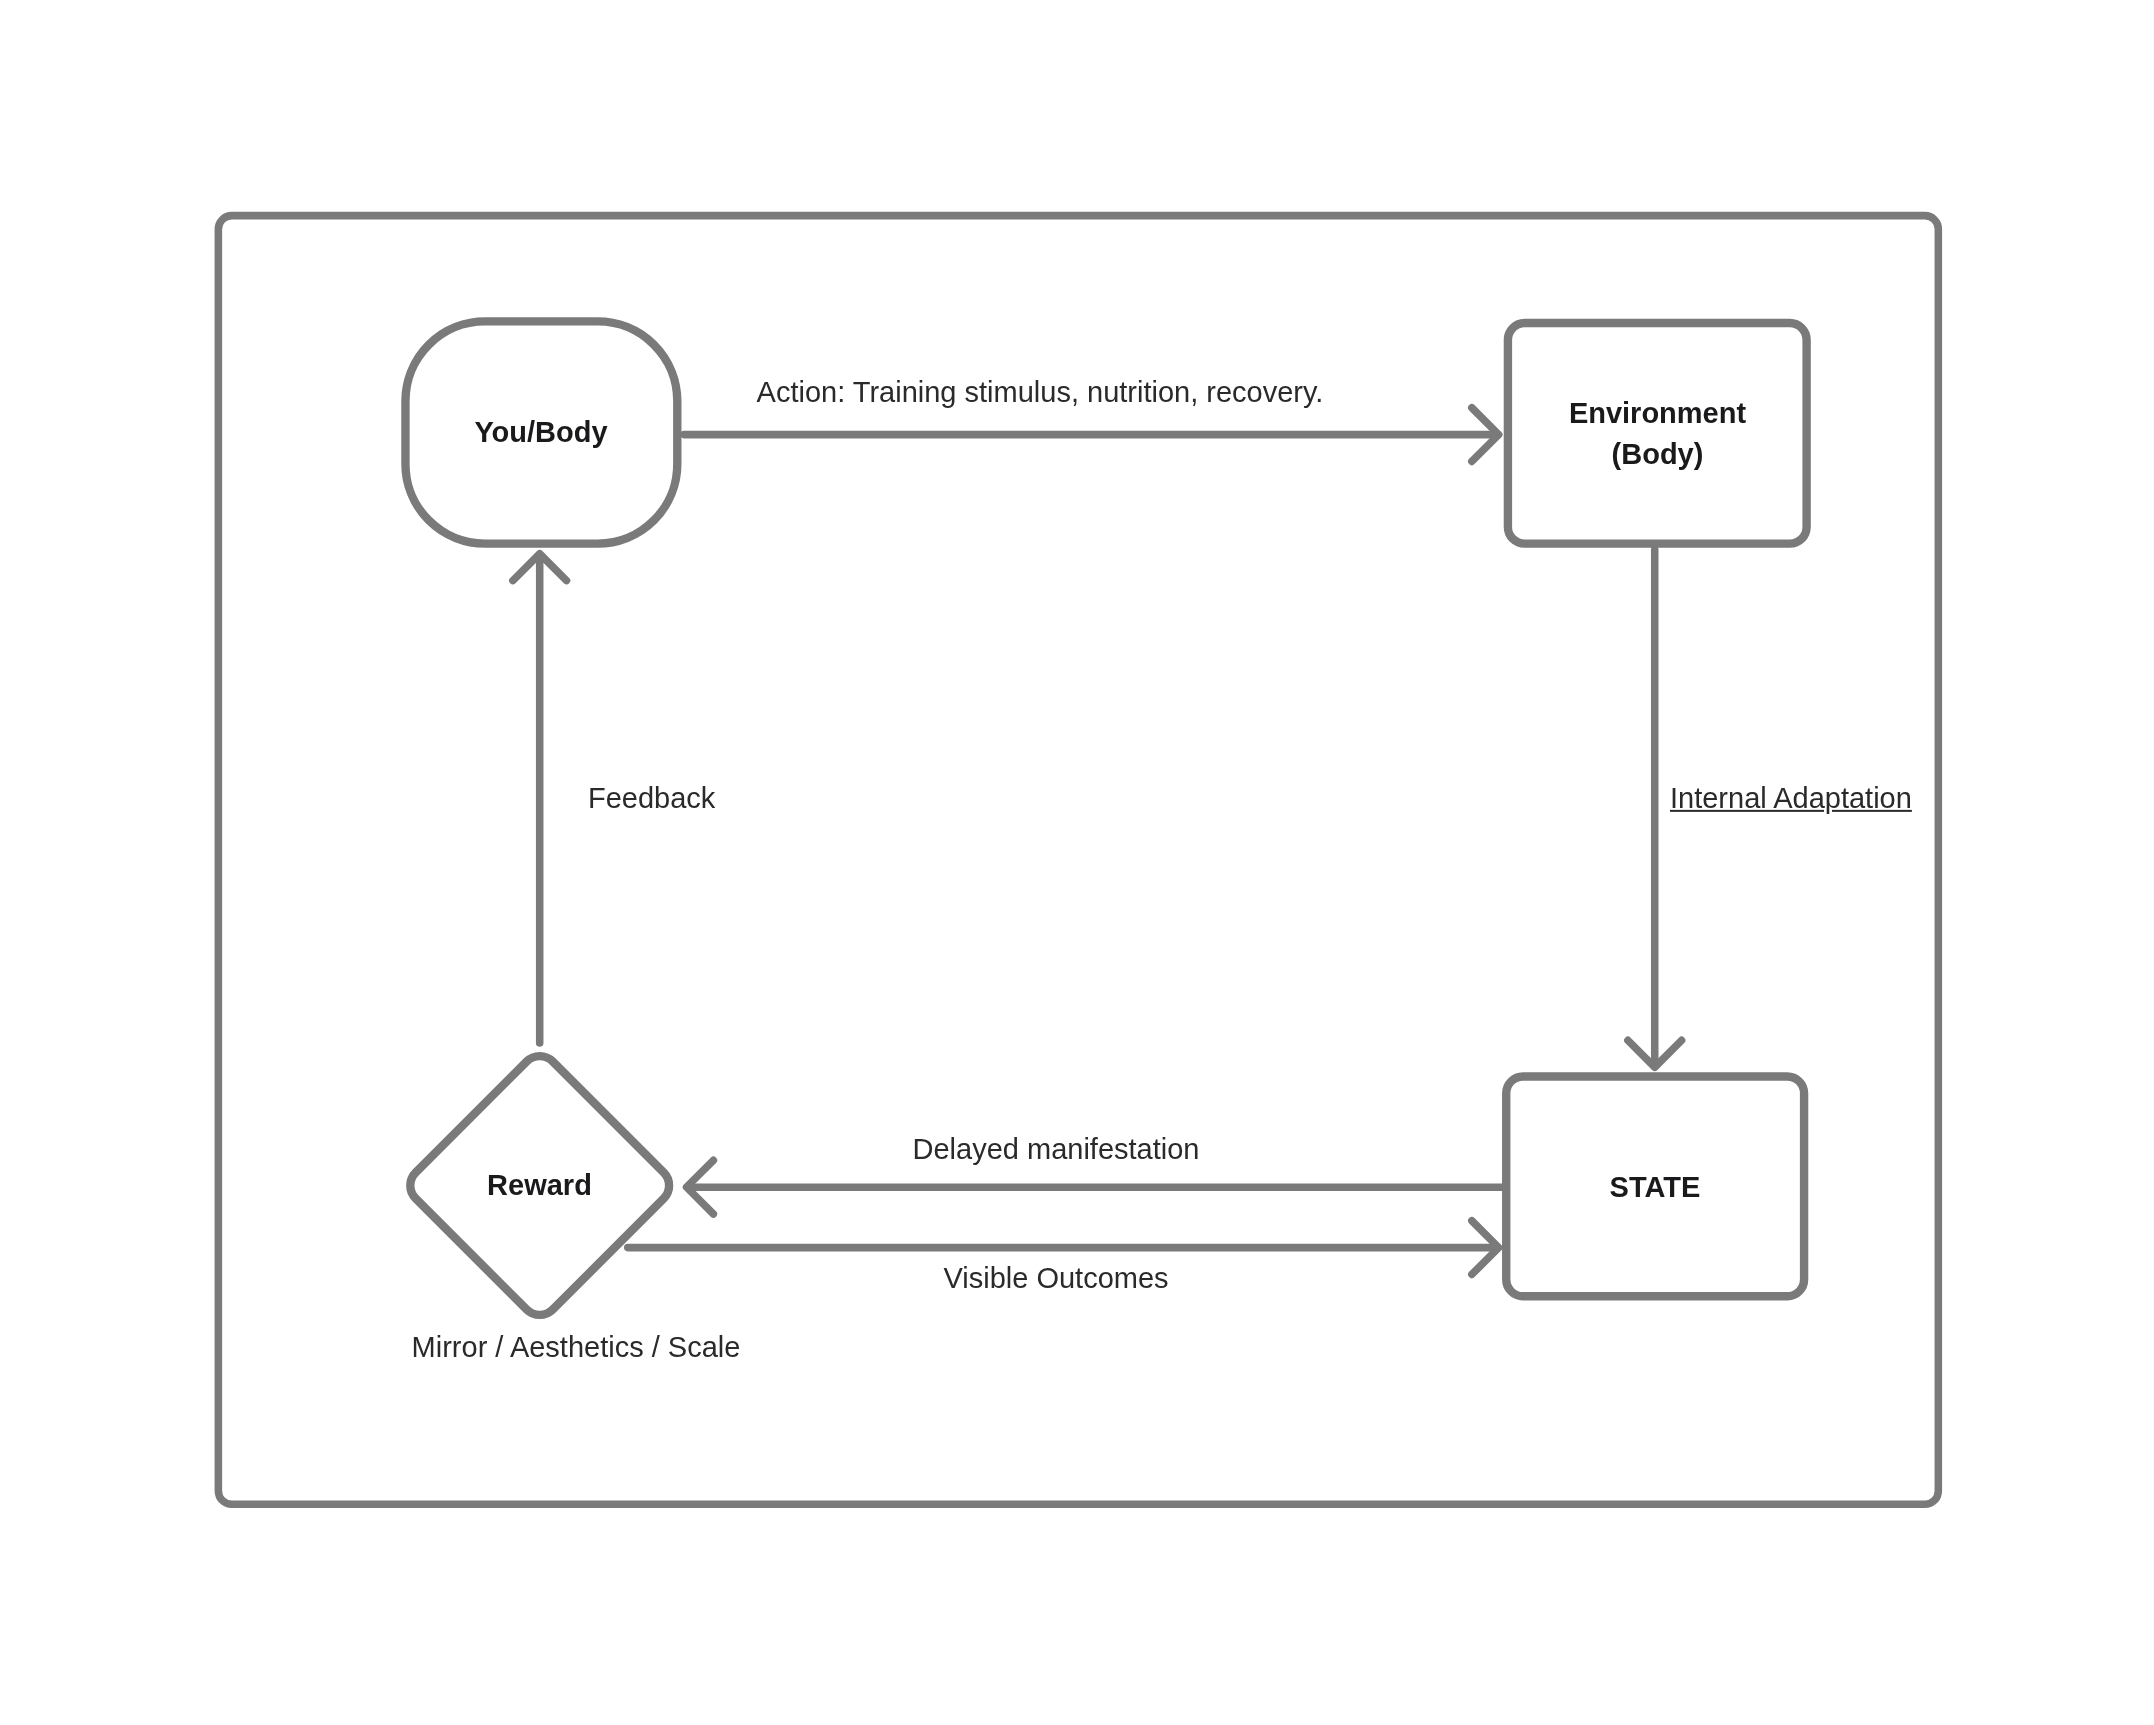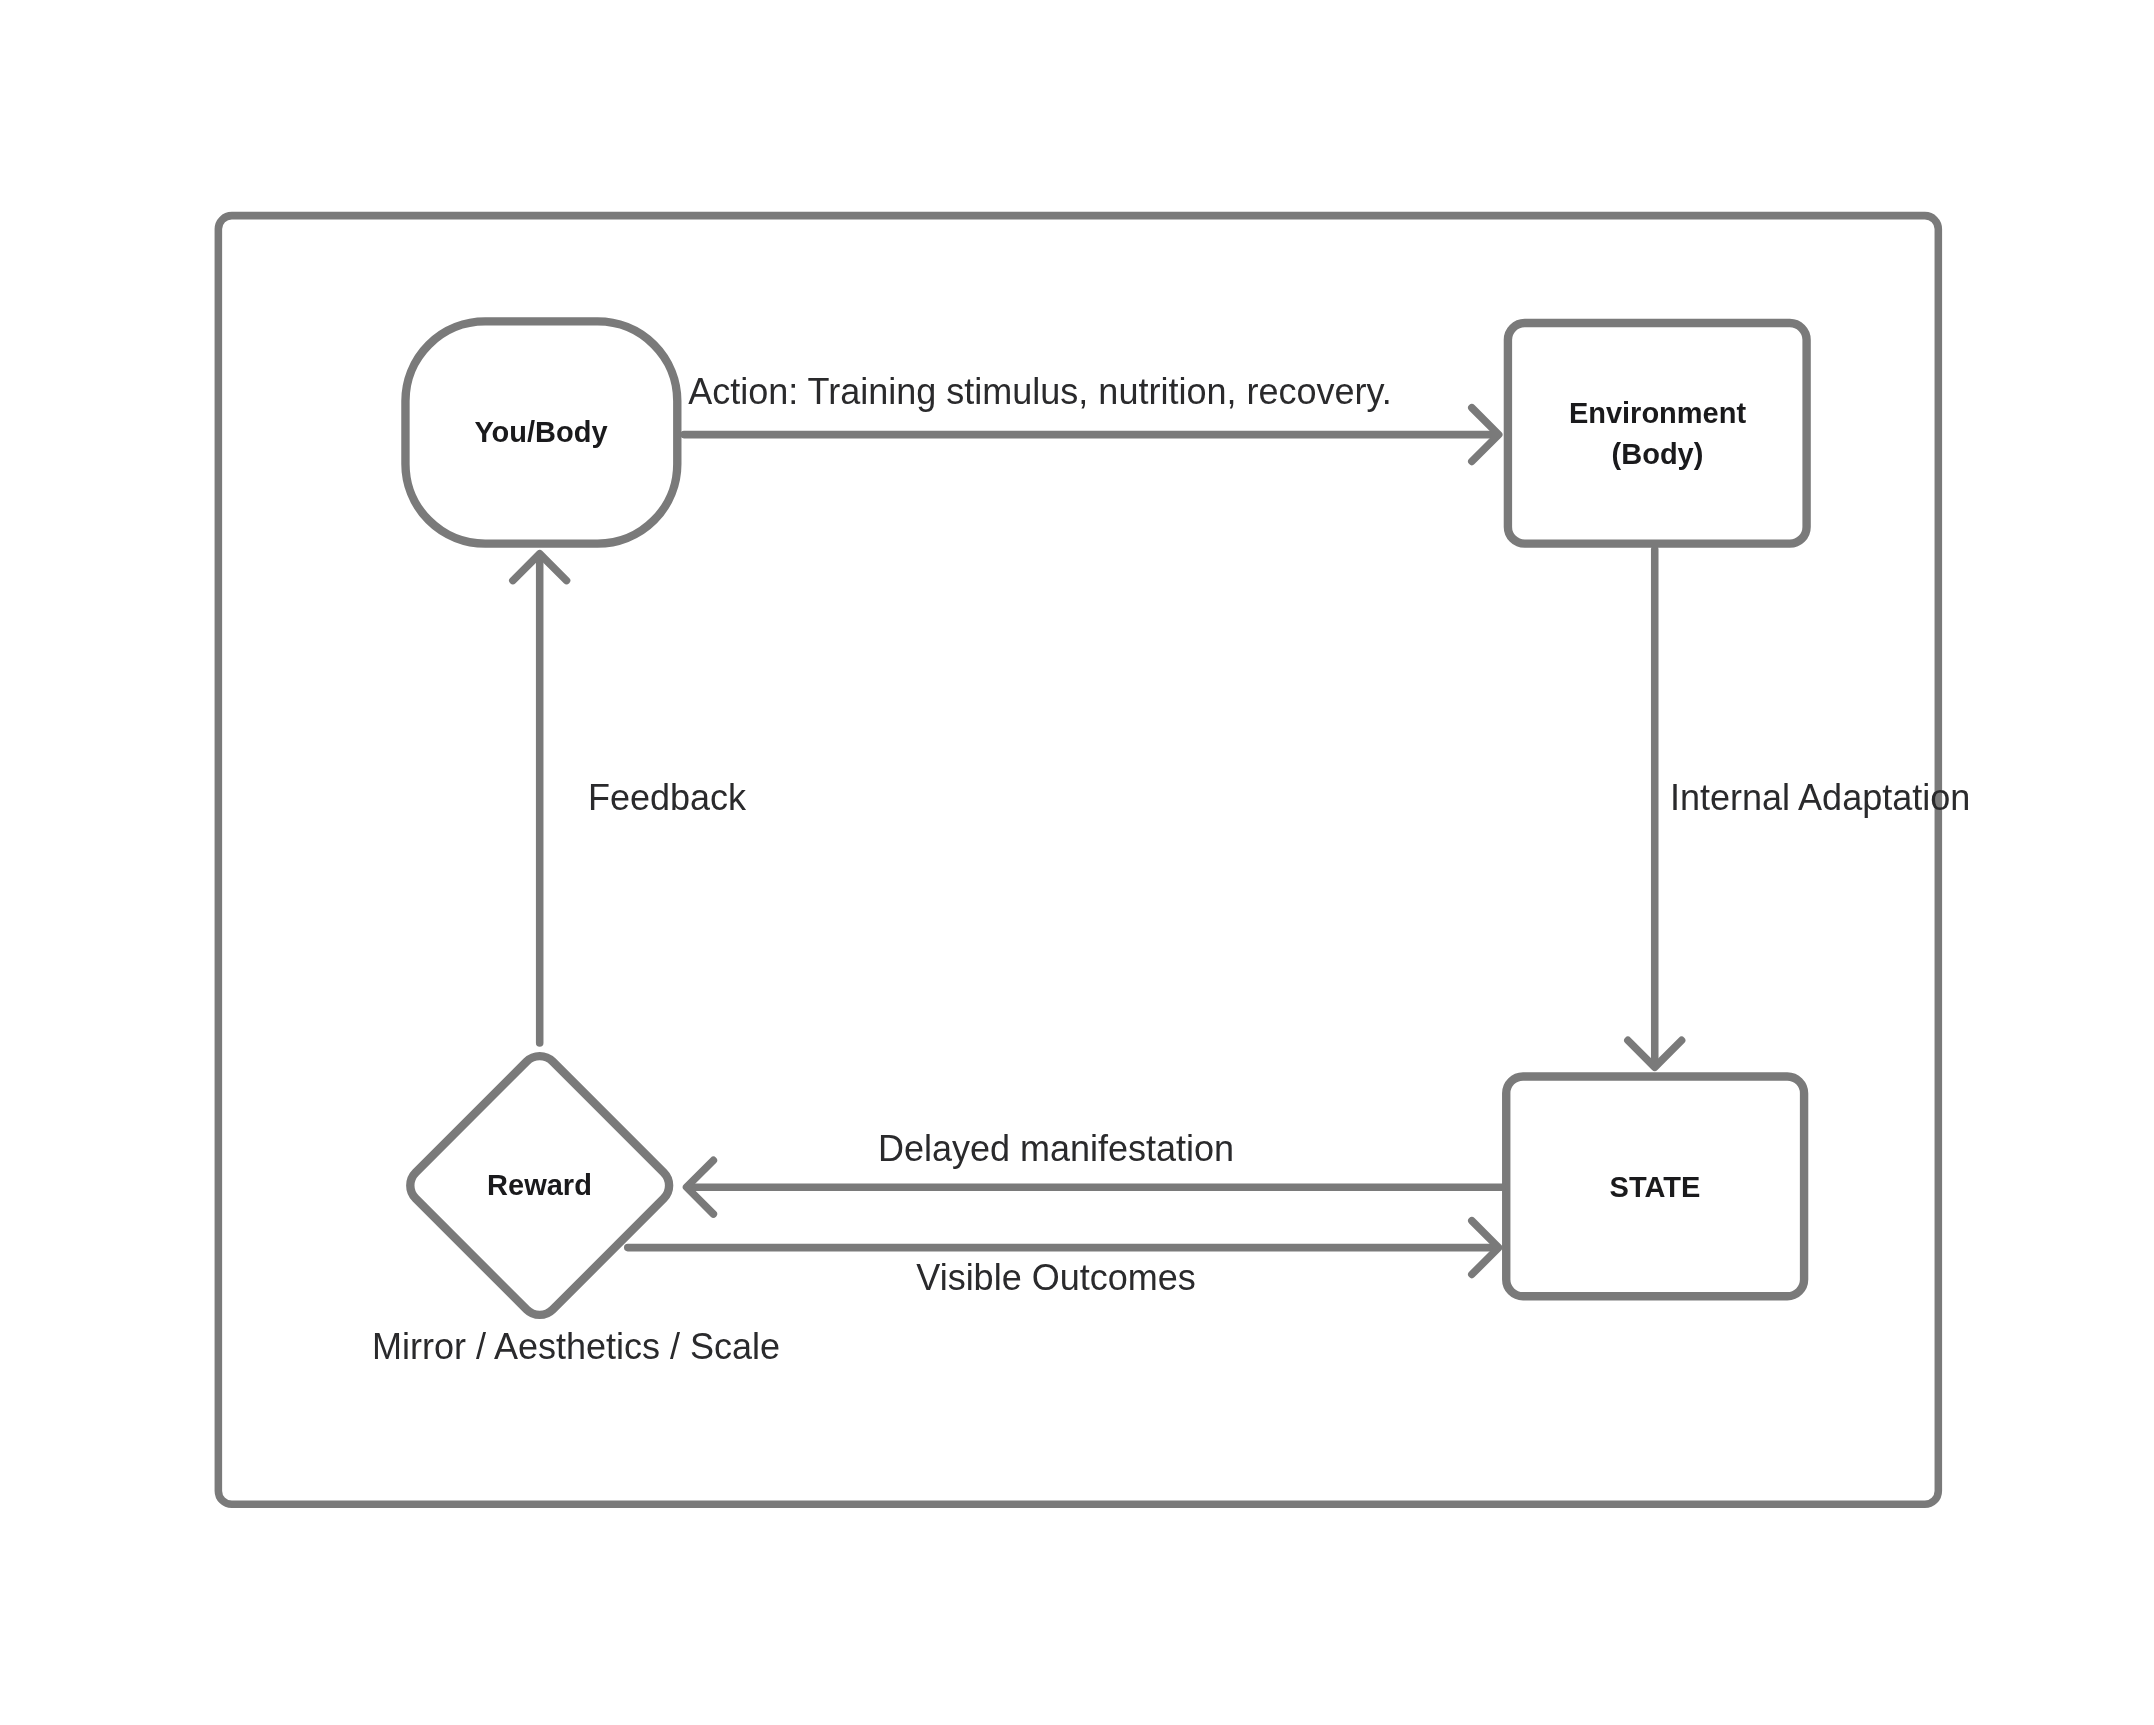--- a/index.html
+++ b/index.html
@@ -15,21 +15,21 @@
     background:var(--background);
     font-family:"Liberation Sans", sans-serif;
     overflow:hidden;
   }
   svg.shapes{position:absolute;left:0;top:0;width:2155px;height:1725px;}
   svg.shapes *{vector-effect:none;}
   .shape{fill:none;stroke:var(--stroke);}
   .lbl{
     position:absolute;
     color:var(--text);
-    font-size:36px;
+    font-size:29px;
     line-height:1.32;
     white-space:nowrap;
   }
   .center{transform:translate(-50%,-50%);text-align:center;}
   .vcenter{transform:translateY(-50%);}
   .node-label{
     position:absolute;
     display:flex;align-items:center;justify-content:center;
     flex-direction:column;
     color:var(--title_text);
@@ -87,21 +87,21 @@
     <span>Environment</span>
     <span>(Body)</span>
   </div>
 
   <div class="node-label" style="left:439px;top:1160px;width:201px;height:50px;">
     <span>Reward</span>
   </div>
 
   <div class="lbl center" style="left:1040px;top:392px;">Action: Training stimulus, nutrition, recovery.</div>
 
-  <div class="lbl vcenter" style="left:1670px;top:798px;">Internal Adaptation</div>
+  <div class="lbl vcenter" style="left:1670px;top:798px;text-decoration:underline;">Internal Adaptation</div>
 
   <div class="lbl vcenter" style="left:552px;top:798px;margin-left:36px;">Feedback</div>
 
   <div class="lbl center" style="left:1056px;top:1149px;">Delayed manifestation</div>
 
   <div class="lbl center" style="left:1056px;top:1278px;">Visible Outcomes</div>
 
   <div class="lbl center" style="left:576px;top:1347px;">Mirror / Aesthetics / Scale</div>
 
 

